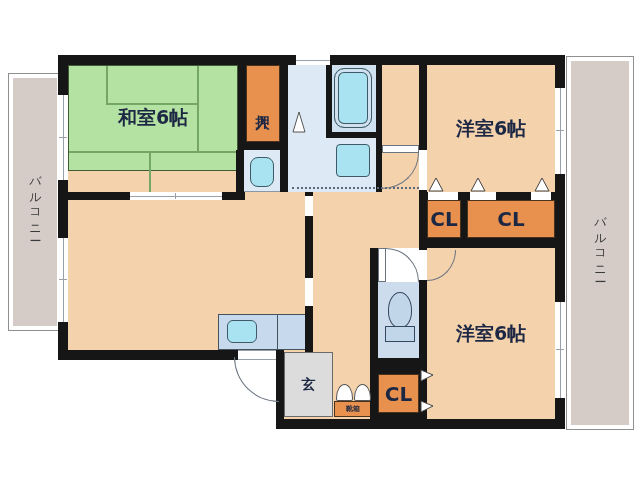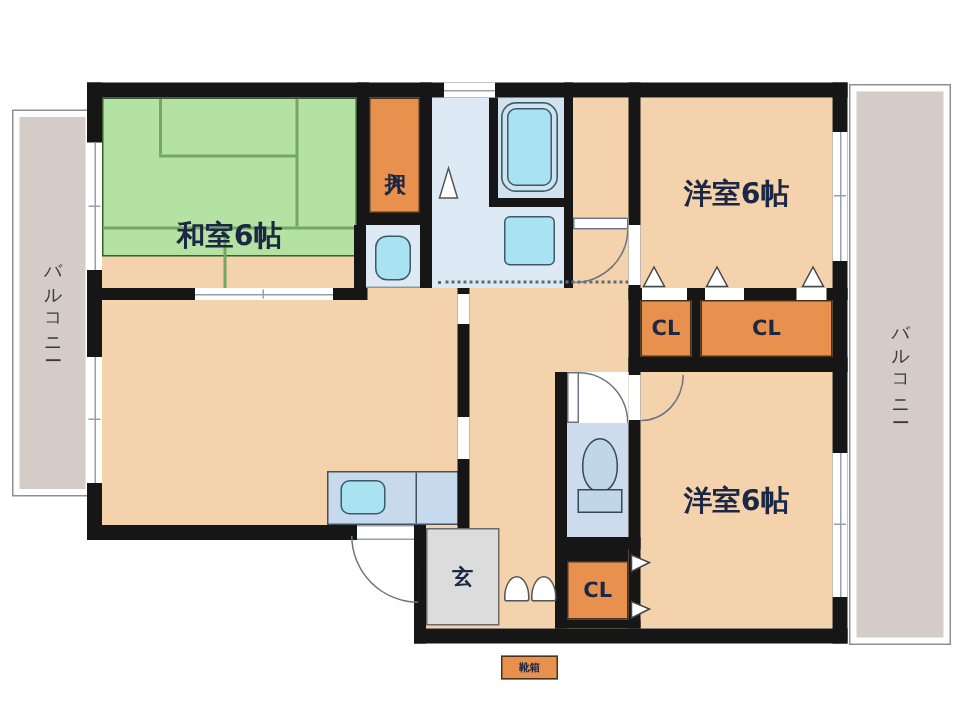--- a/index.html
+++ b/index.html
@@ -18,21 +18,21 @@
   .cyan{background:var(--fixture_cyan);border:1.5px solid #3d5a66;border-radius:4px;}
   .tub{border-radius:10px;box-shadow:inset 0 0 0 3px var(--bathroom_blue),inset 0 0 0 4px #3d5a66;}
   .counter{background:var(--counter_blue);border:1px solid #44525e;}
   .toilet-room{background:var(--toilet_blue);}
   .balc-outer{border:1px solid #8f8f8f;background:#fff;z-index:1;display:flex;}
   .balc-fill{background:var(--balcony_gray);flex:1;margin:4px;display:flex;align-items:center;justify-content:center;}
   .vtext{writing-mode:vertical-rl;text-orientation:upright;font-size:12px;letter-spacing:3px;color:#3a3a3a;}
   
   .room-label{display:flex;align-items:center;justify-content:center;
               font-weight:bold;color:var(--text_navy);}
-  .fs20{font-size:19px;} .fs16{font-size:14px;} .fs14{font-size:14px;} .fs7{font-size:7px;margin-top:36px;}
+  .fs20{font-size:19px;} .fs16{font-size:20px;} .fs14{font-size:14px;} .fs7{font-size:7px;}
   .vlabel{writing-mode:vertical-rl;text-orientation:upright;line-height:1;}
   
   .opening{background:#fff;z-index:4;}
   .op-line{background:#9aa0a8;position:absolute;}
   .leaf{background:#fff;border:1px solid #6a7480;z-index:5;}
   .arc{z-index:5;border:0 solid #6a7480;}
   .arc-bl{border-left:1.5px solid #6a7480;border-bottom:1.5px solid #6a7480;border-bottom-left-radius:100% 100%;}
   .arc-br{border-right:1.5px solid #6a7480;border-bottom:1.5px solid #6a7480;border-bottom-right-radius:100% 100%;}
   .arc-tr{border-right:1.5px solid #6a7480;border-top:1.5px solid #6a7480;border-top-right-radius:100% 100%;}
   .dashed{border-top:2px dotted #5a6a7a;z-index:4;}
@@ -53,21 +53,21 @@
   <div class="abs balc-outer" style="left:566px;top:56px;width:68px;height:374px;">
     <div class="balc-fill">
       <span class="vtext">バルコニー</span>
     </div>
   </div>
 
   <div class="abs base" style="left:68px;top:65px;width:487px;height:285px;"></div>
   <div class="abs base" style="left:284px;top:350px;width:271px;height:69px;"></div>
 
 
-  <div class="abs green room-label fs20" style="left:68px;top:65px;width:170px;height:106px;z-index:2;align-items:flex-end;">
+  <div class="abs green room-label fs20" style="left:68px;top:65px;width:170px;height:106px;z-index:2;">
     <div class="abs tline" style="left:37px;top:0;width:2px;height:37px;"></div>
     <div class="abs tline" style="left:37px;top:37px;width:92px;height:2px;"></div>
     <div class="abs tline" style="left:128px;top:0;width:2px;height:85px;"></div>
     <div class="abs tline" style="left:0;top:85px;width:170px;height:2px;"></div>
     <div class="abs tline" style="left:80px;top:85px;width:2px;height:42px;"></div>
     <span style="z-index:3;">和室6帖</span>
   </div>
 
   <div class="abs orange room-label" style="left:246px;top:65px;width:34px;height:77px;z-index:2;">
     <span class="vlabel fs14">押入</span>

